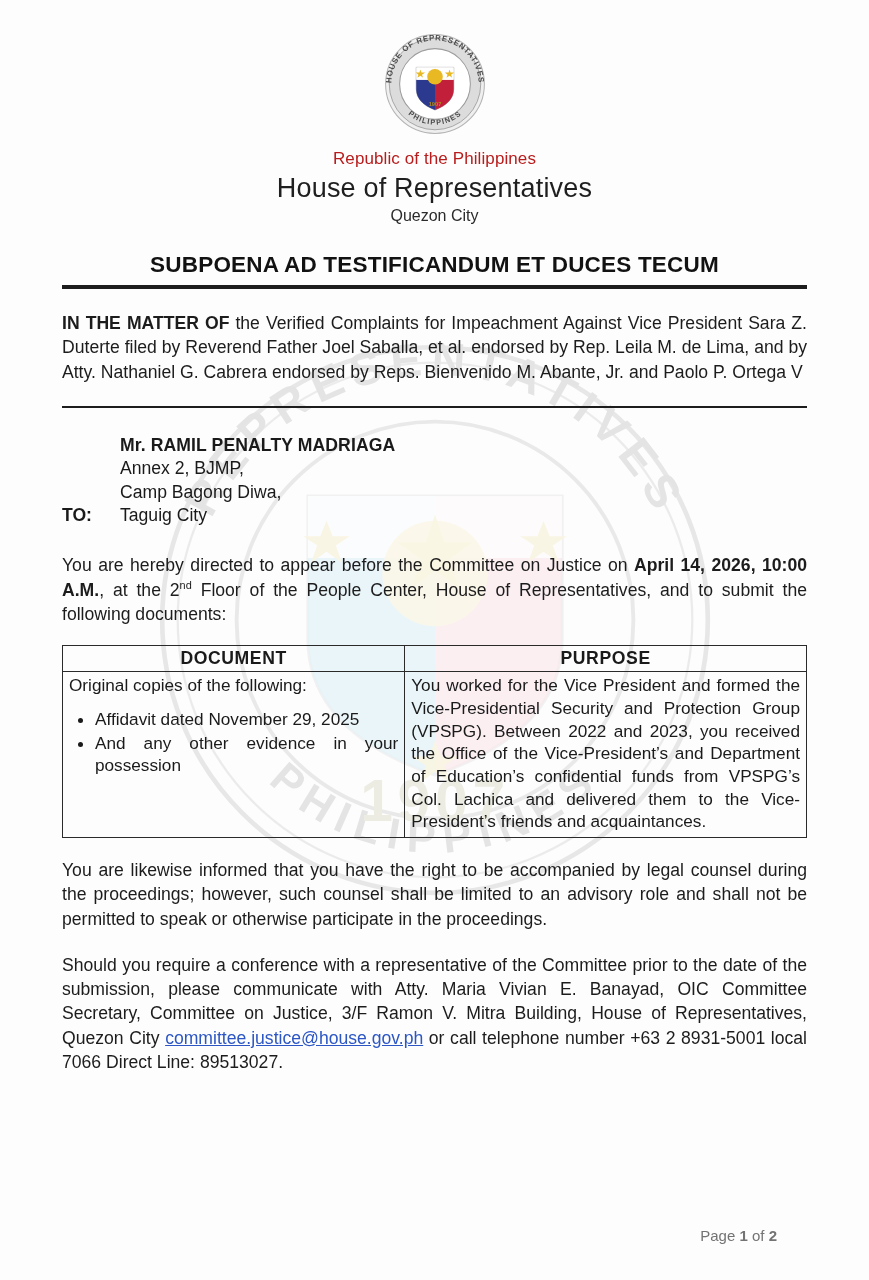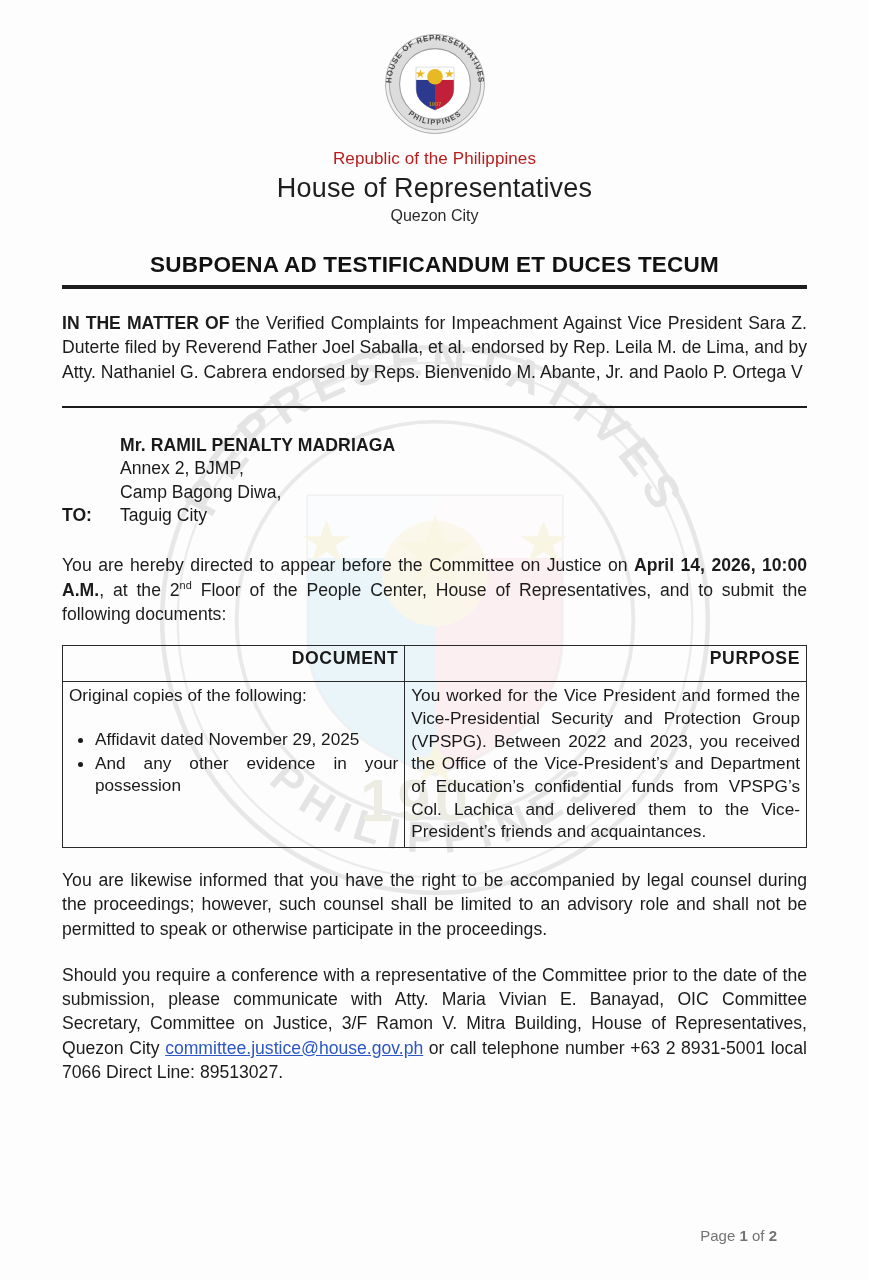--- a/index.html
+++ b/index.html
@@ -119,32 +119,32 @@
     position: relative;
     z-index: 2;
   }
   table.docs th, table.docs td {
     border: 1.6px solid #2a2a2a;
     vertical-align: top;
     padding: 2px 6px 4px 6px;
     background: transparent;
   }
   table.docs th {
-    text-align: right;
+    text-align: center;
     font-weight: bold;
     letter-spacing: 0.6px;
     font-size: 17.6px;
-    padding-bottom: 12px;
+    padding-bottom: 2px;
   }
   col.c1 { width: 46%; }
   col.c2 { width: 54%; }
   td.purpose { text-align: justify; line-height: 1.32; }
   td.doccell { line-height: 1.32; }
   td.doccell ul {
-    margin: 21px 0 0 0;
+    margin: 11px 0 0 0;
     padding-left: 26px;
     list-style: disc;
   }
   td.doccell li { text-align: justify; margin-bottom: 1px; }
 
   .after-table { margin-top: 20px; }
   .conference { margin-top: 22px; }
 
   a.email {
     color: #2b56c4;

